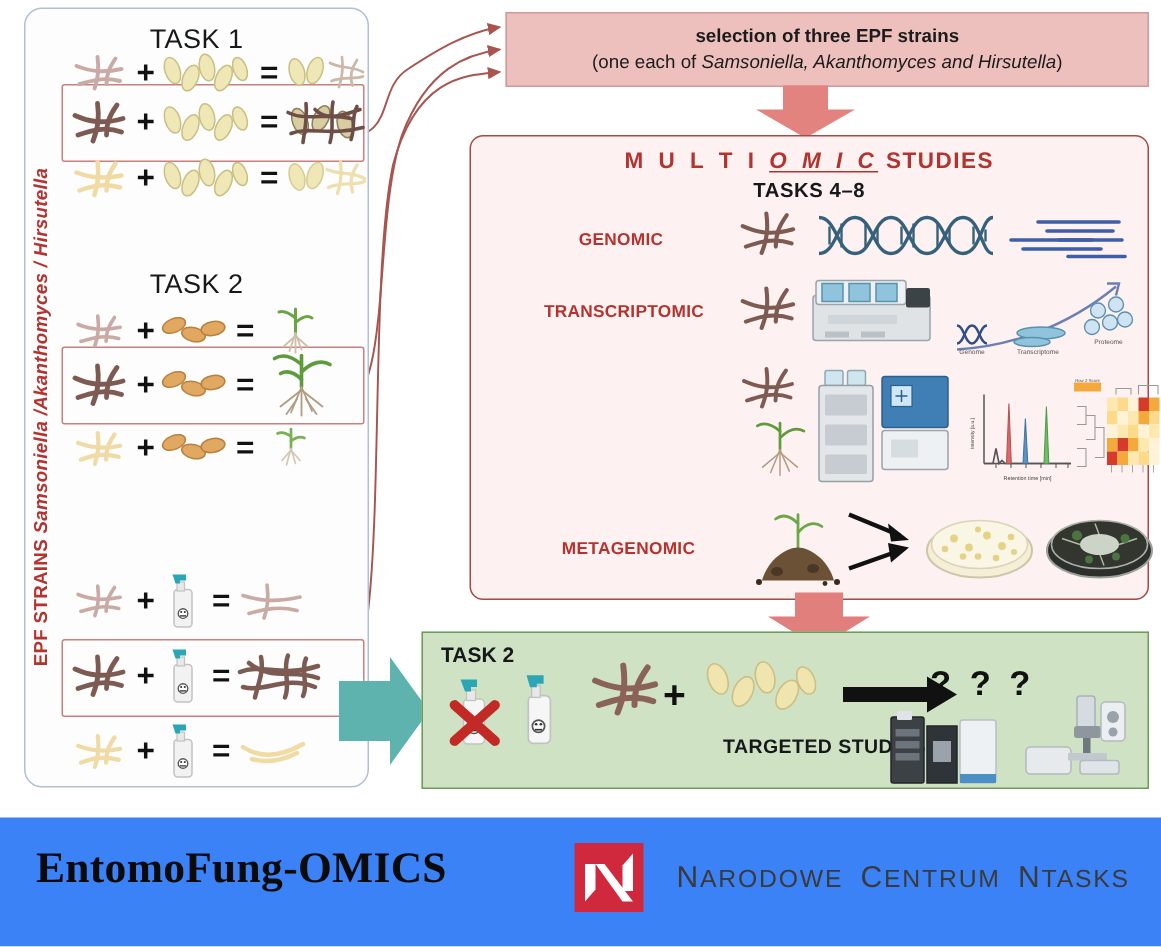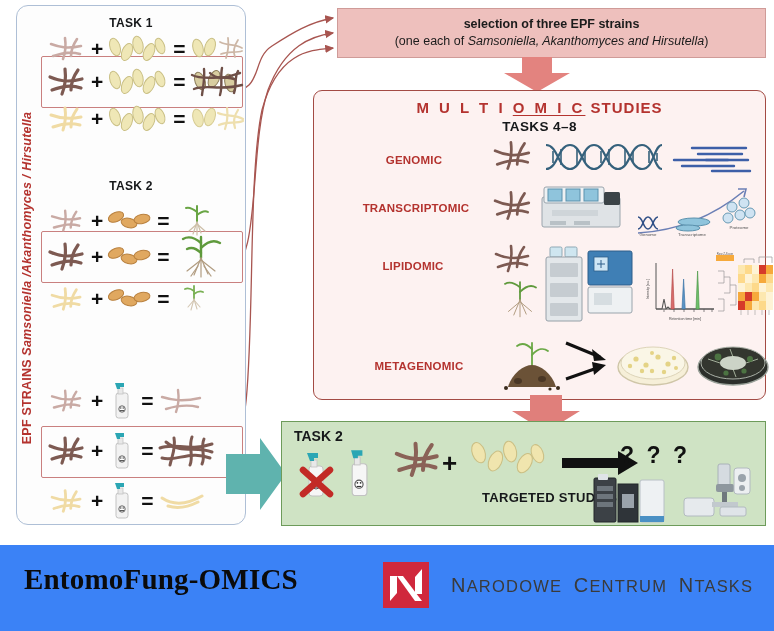--- a/index.html
+++ b/index.html
@@ -20,21 +20,21 @@
     display:flex;align-items:center;justify-content:center;
   }
   #vertical-label .vtxt{
     transform:rotate(-90deg);white-space:nowrap;
     color:#b4332f;font-size:12.5px;font-weight:bold;letter-spacing:.2px;
   }
   #vertical-label .vtxt i{font-style:italic;font-weight:bold;}
 
   .task-title{
     position:absolute;width:100%;text-align:center;
-    font-size:12px;font-weight:bold;color:#16181a;letter-spacing:.3px;
+    font-size:18px;font-weight:normal;color:#16181a;letter-spacing:.3px;
   }
   .eqrow{
     position:absolute;display:flex;align-items:center;
     left:30px;width:186px;height:46px;
   }
   .eqrow .op{font-size:21px;font-weight:bold;color:#111;margin:0 4px;}
   .eqrow .cell{display:flex;align-items:center;justify-content:center;}
   .hl-box{
     position:absolute;left:24px;width:202px;height:52px;
     border:1.4px solid #c9807f;background:rgba(255,255,255,0);
@@ -56,21 +56,21 @@
   #multiomic-box{
     position:absolute;left:313px;top:90px;width:453px;height:310px;
     background:#fdf2f1;border:1.8px solid #a34b44;border-radius:9px;
     box-sizing:border-box;
   }
   #multiomic-title{
     position:absolute;top:8px;width:100%;text-align:center;
     font-size:15px;font-weight:bold;color:#b4332f;letter-spacing:1px;
   }
   #multiomic-title .sp{letter-spacing:3px;}
-  #multiomic-title .ul{text-decoration:underline;text-underline-offset:2px;letter-spacing:3px;}
+  #multiomic-title .ul{text-decoration:underline;text-underline-offset:2px;letter-spacing:3px;font-style:italic;}
   #multiomic-tasks{
     position:absolute;top:28px;width:100%;text-align:center;
     font-size:13.5px;font-weight:bold;color:#16181a;letter-spacing:.4px;
   }
   .omics-label{
     position:absolute;text-align:center;color:#b4332f;
     font-size:11.5px;font-weight:bold;letter-spacing:.2px;line-height:1.25;
   }
 
   
@@ -588,21 +588,20 @@
         </g>
         <g font-size="4.4" fill="#555" text-anchor="middle" font-family="Liberation Sans, sans-serif">
           <text x="16" y="51">Genome</text>
           <text x="60" y="51">Transcriptome</text>
           <text x="107" y="44">Proteome</text>
         </g>
       </svg>
     </div>
 
     <div class="omics-label" style="left:14px;top:168px;width:170px;">
-      <div>LIPIDOMIC</div>
     </div>
     <div style="position:absolute;left:178px;top:152px;">
       <svg width="42" height="32" viewBox="0 0 40 32">
           <g stroke="#7d5a52" stroke-width="2.6" fill="none" stroke-linecap="round">
             <path d="M3,11 C12,15 21,17 35,13"></path>
             <path d="M5,24 C14,21 23,18 34,22"></path>
             <path d="M18,3 C19,11 19,18 15,28"></path>
             <path d="M31,4 C26,11 24,16 24,24"></path>
           </g>
         </svg>

